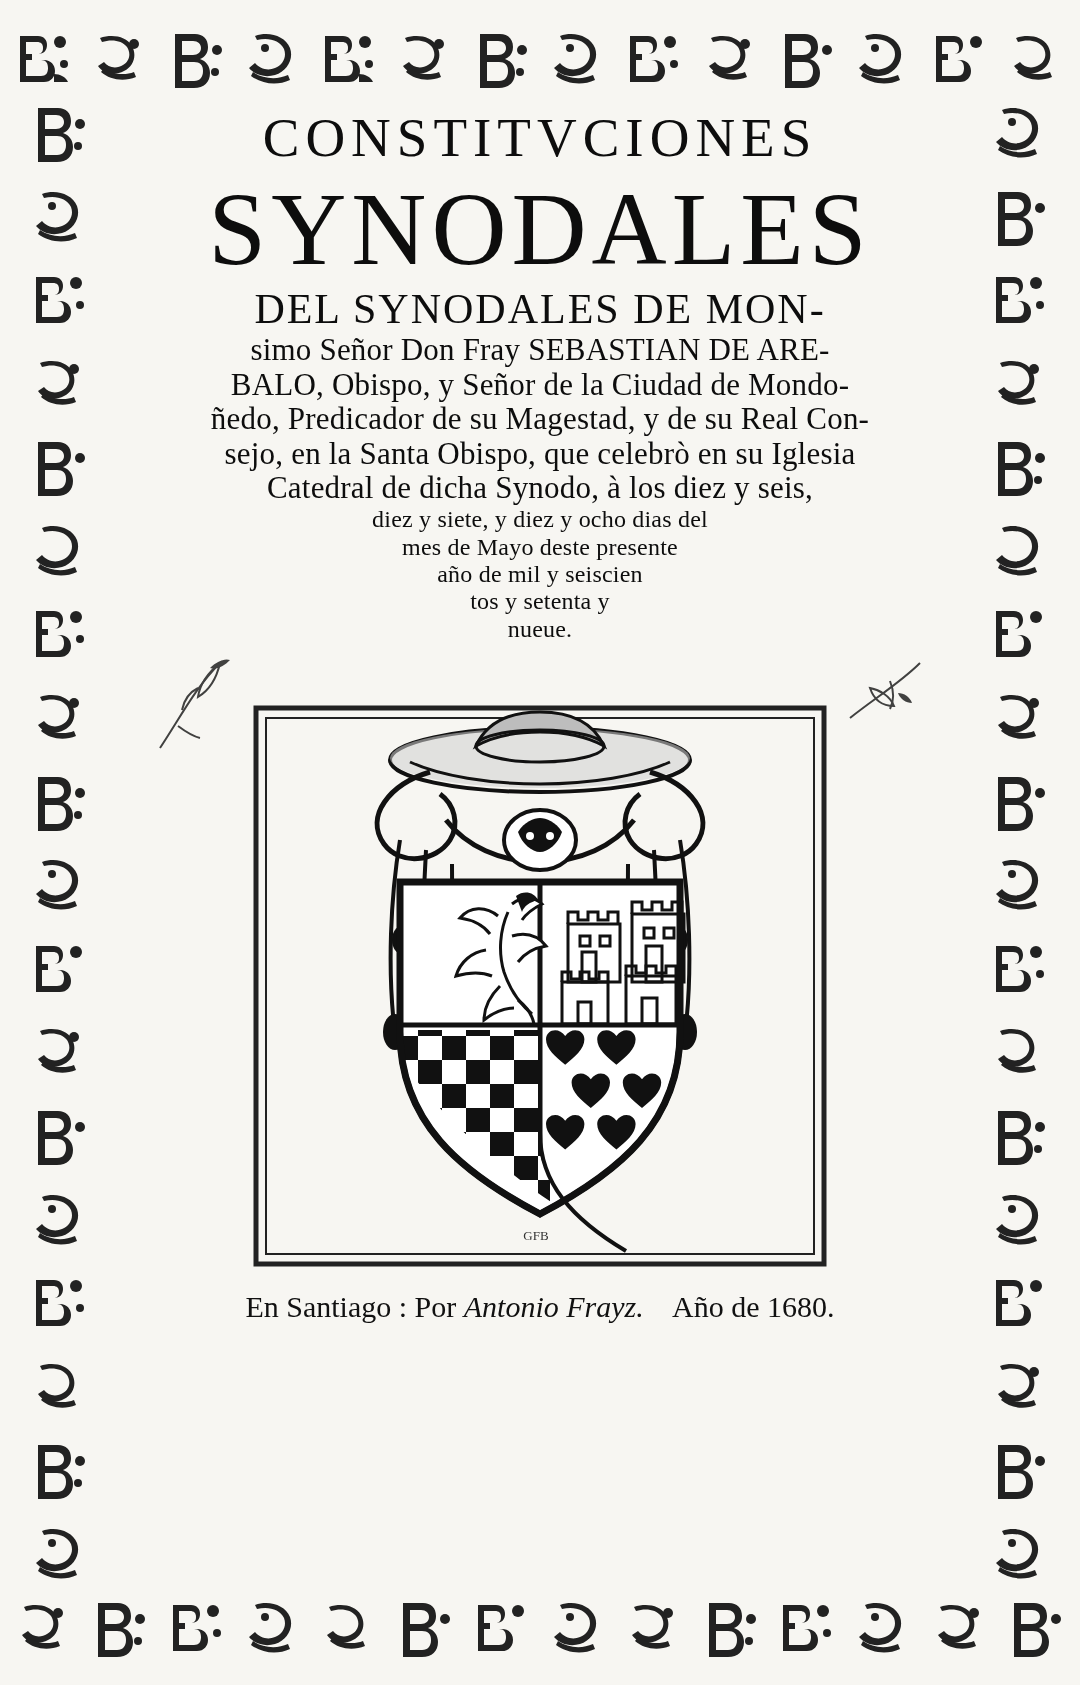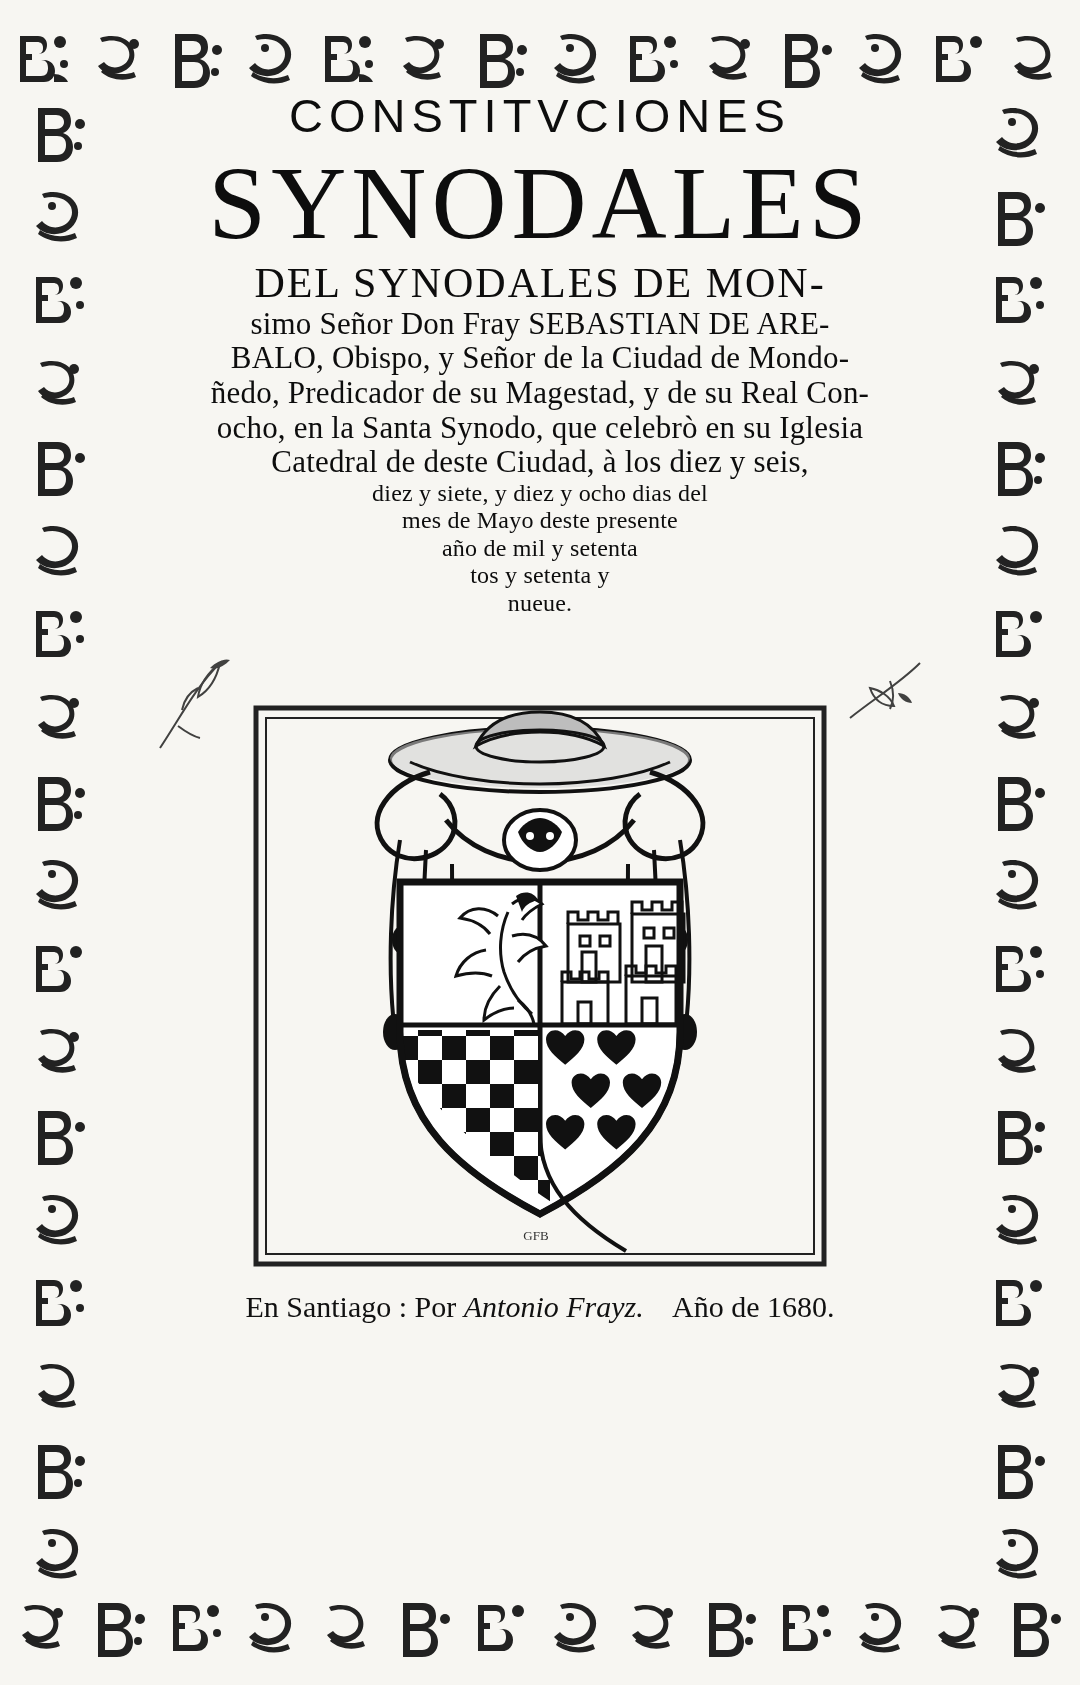--- a/index.html
+++ b/index.html
@@ -71,24 +71,24 @@
   }
 
   .line {
     display: block;
     white-space: nowrap;
     line-height: 1.02;
     color: #0d0d0d;
   }
 
   .t-const {
-    font-size: 47px;
+    font-size: 55px;
     letter-spacing: 6px;
-    margin-top: 4px;
-    font-family: Liberation Sans, sans-serif;
+    margin-top: 22px;
+    font-family: Liberation Serif, serif;
   }
   .t-syn {
     font-size: 104px;
     letter-spacing: 5px;
     margin-top: 10px;
     font-weight: normal;
     font-family: "Liberation Serif", serif;
   }
   .t-del {
     font-size: 42px;
@@ -716,25 +716,25 @@
     </div>
   </div>
 
   <div class="content">
     <span class="line t-const">CONSTITVCIONES</span>
     <span class="line t-syn">SYNODALES</span>
     <span class="line t-del">DEL SYNODALES DE MON-</span>
     <span class="line t-body">simo Señor Don Fray SEBASTIAN DE ARE-</span>
     <span class="line t-body">BALO, Obispo, y Señor de la Ciudad de Mondo-</span>
     <span class="line t-body">ñedo, Predicador de su Magestad, y de su Real Con-</span>
-    <span class="line t-body">ocho, en la Santa Synodo, que celebrò en su Iglesia</span>
-    <span class="line t-body">Catedral de deste Ciudad, à los diez y seis,</span>
+    <span class="line t-body">sejo, en la Santa Obispo, que celebrò en su Iglesia</span>
+    <span class="line t-body">Catedral de dicha Synodo, à los diez y seis,</span>
     <span class="line t-body small">diez y siete, y diez y ocho dias del</span>
     <span class="line t-body small">mes de Mayo deste presente</span>
-    <span class="line t-body small">año de mil y setenta</span>
+    <span class="line t-body small">año de mil y seiscien</span>
     <span class="line t-body small">tos y setenta y</span>
     <span class="line t-body small">nueue.</span>
 
     <div class="flourish l">
       <svg viewBox="0 0 150 130">
           <g fill="none" stroke="#222" stroke-width="2">
         <path d="M10 120C30 90 45 60 70 35"></path>
         <path d="M70 35c-10 8-20 20-22 34 10-6 18-16 22-34z"></path>
         <path d="M28 98c8 6 14 10 22 12"></path>
         <path d="M48 60c-8 4-14 12-16 22"></path>

